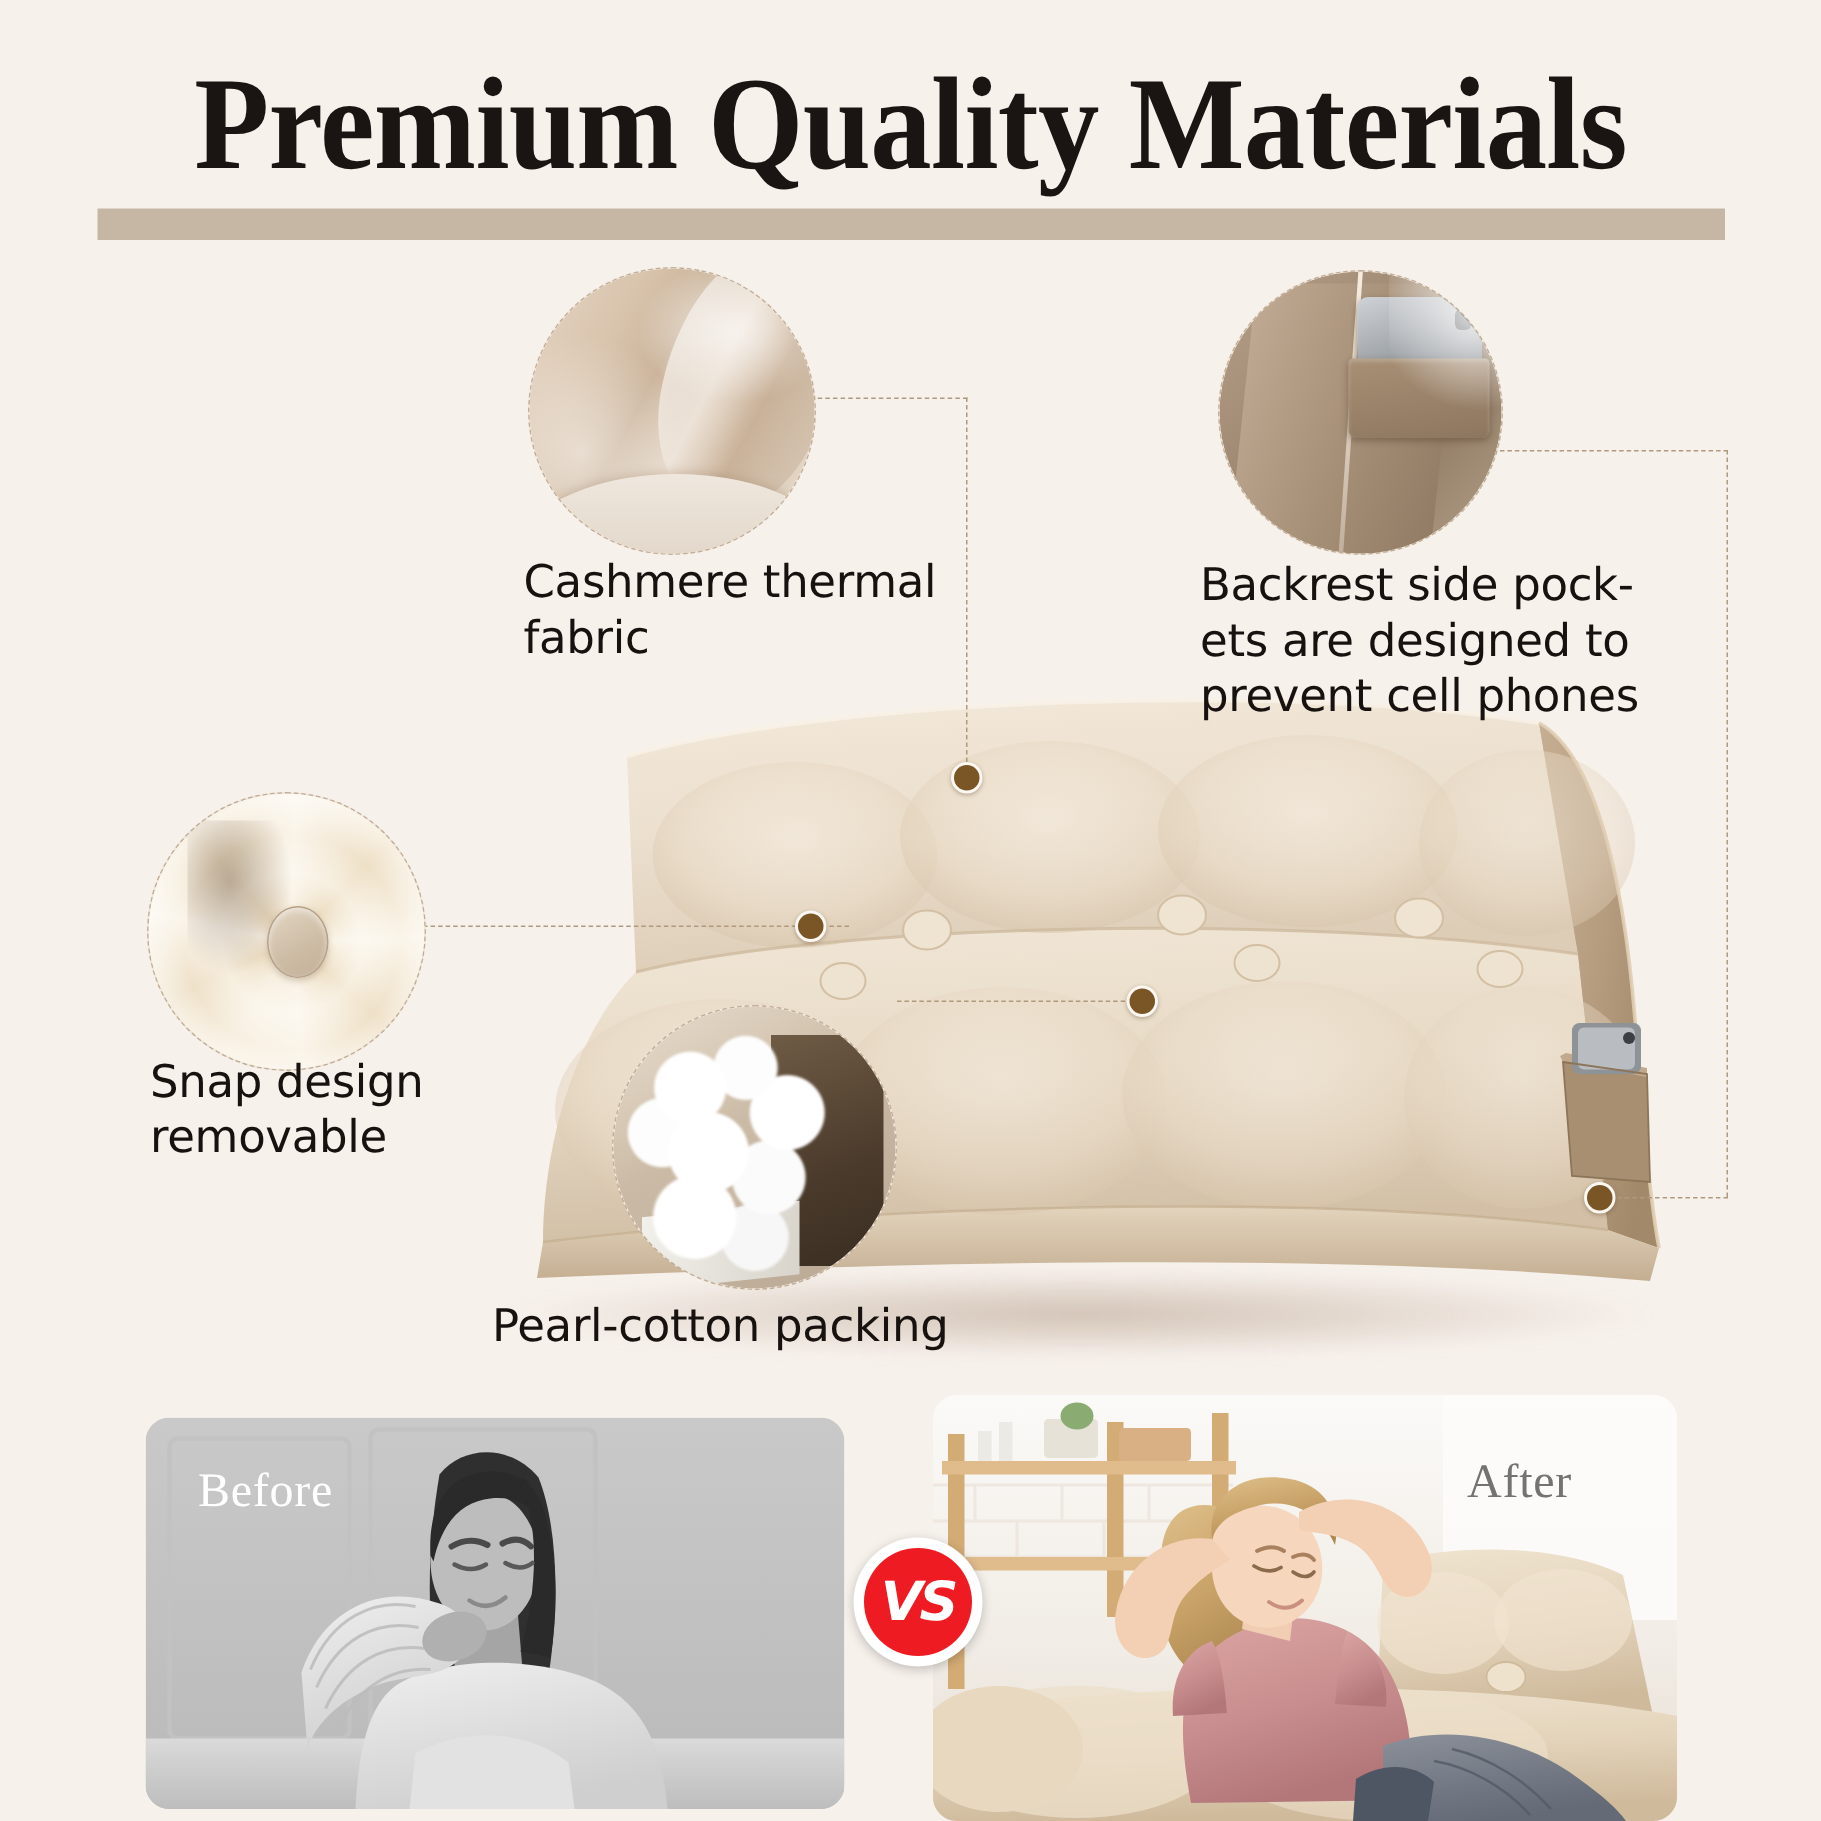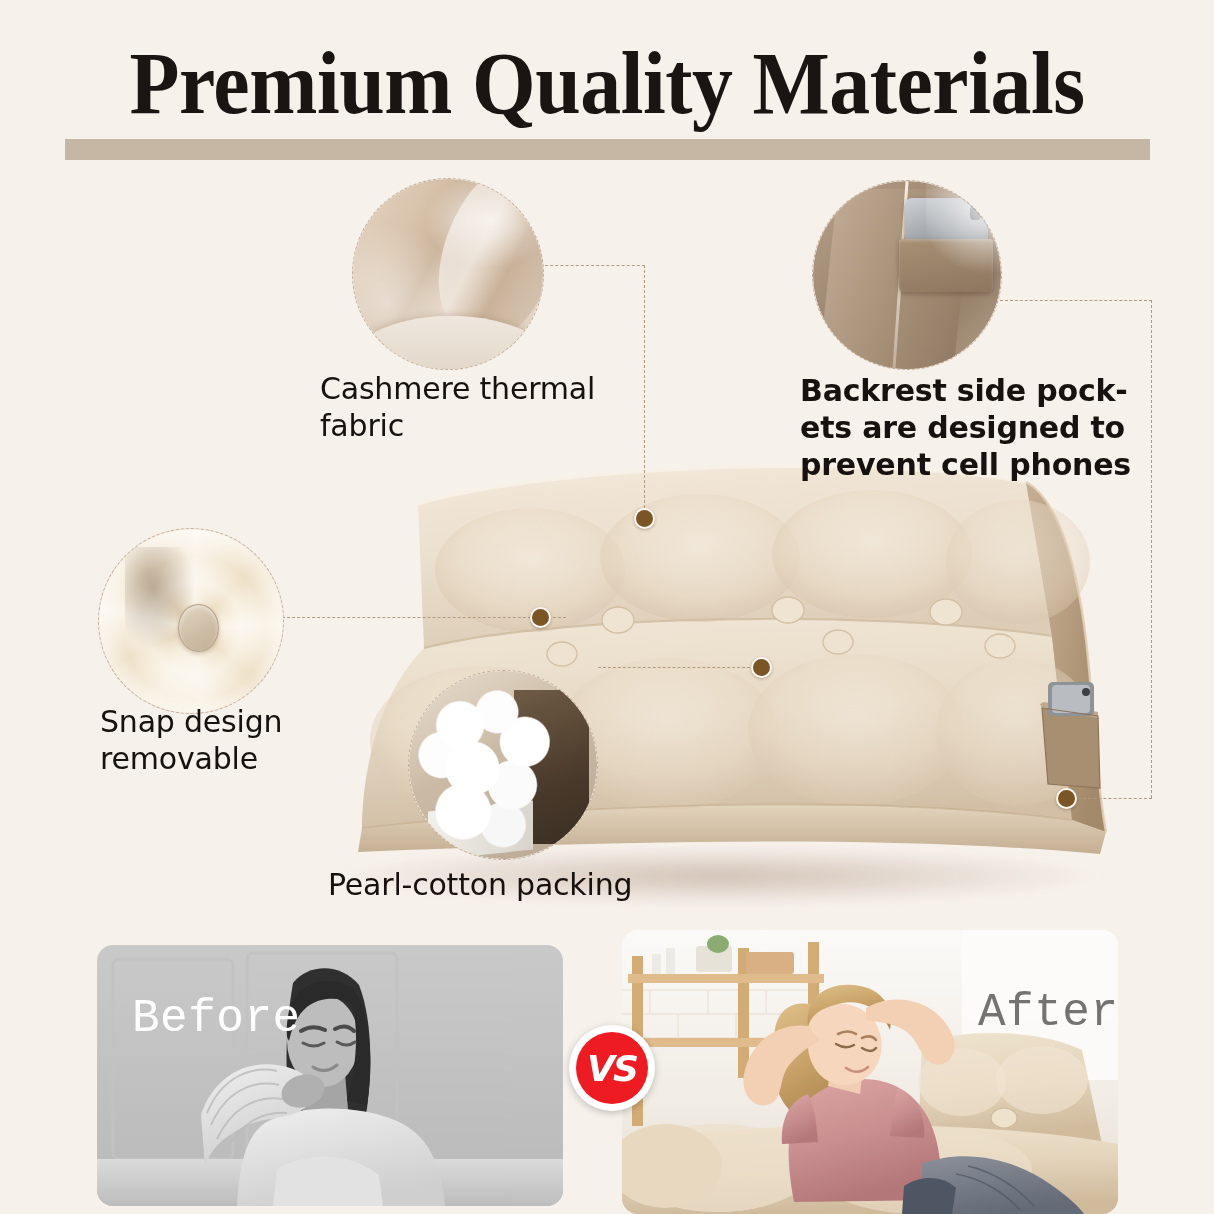--- a/index.html
+++ b/index.html
@@ -162,22 +162,22 @@
     background:radial-gradient(ellipse at 50% 50%, rgba(150,120,92,.38), rgba(150,120,92,0) 70%);
     filter:blur(5px);
   }
   .wedge{
     position:absolute; left:0; top:0; width:820px; height:440px;
   }
 
   
   .ba-card { position:absolute; border-radius:16px; overflow:hidden; }
   .ba-label {
-    position:absolute; font-family:Liberation Mono, monospace;
-    font-size:46px; line-height:50px; letter-spacing:.5px;margin-top:26px;
+    position:absolute; font-family:Liberation Serif, serif;
+    font-size:32px; line-height:50px; letter-spacing:.5px;
   }
   .vs-badge{
     position:absolute; width:86px; height:86px; border-radius:50%;
     background:#ffffff; display:flex; align-items:center; justify-content:center;
     box-shadow:0 2px 7px rgba(0,0,0,.22);
     z-index:6;
   }
   .vs-inner{
     width:72px; height:72px; border-radius:50%;
     background:#ee1b23;
@@ -310,26 +310,26 @@
   </div>
 
   <div class="inset" style="left:408px; top:670px; width:190px; height:190px;">
     <div class="photo photo-cotton">
       <div class="ct-dark"></div>
       <div class="ct-paper"></div>
       <div class="ct-fluff"></div>
     </div>
   </div>
 
-  <div class="callout" style="left:320px; top:370px; width:330px;">
+  <div class="callout" style="left:349px; top:370px; width:330px;">
     <div>Cashmere thermal</div>
     <div>fabric</div>
   </div>
 
-  <div class="callout" style="left:800px; top:372px; width:340px;font-weight:bold;">
+  <div class="callout" style="left:800px; top:372px; width:340px;">
     <div>Backrest side pock-</div>
     <div>ets are designed to</div>
     <div>prevent cell phones</div>
   </div>
 
   <div class="callout" style="left:100px; top:703px; width:290px;">
     <div>Snap design</div>
     <div>removable</div>
   </div>
 

